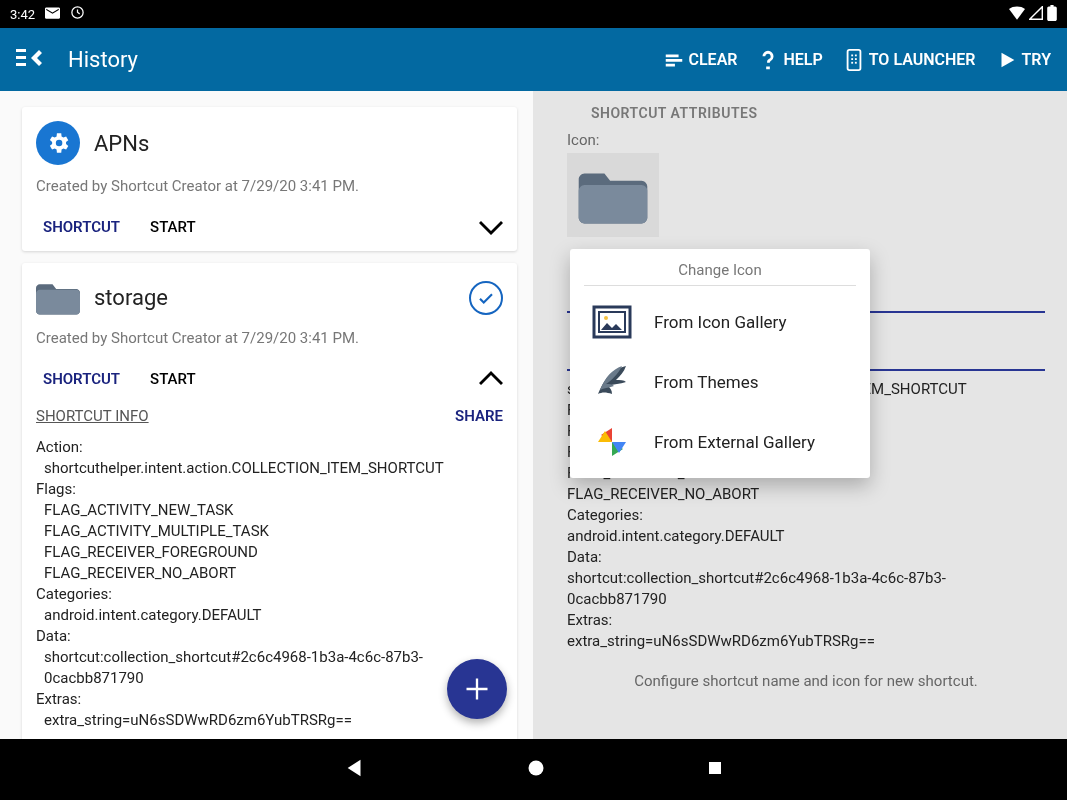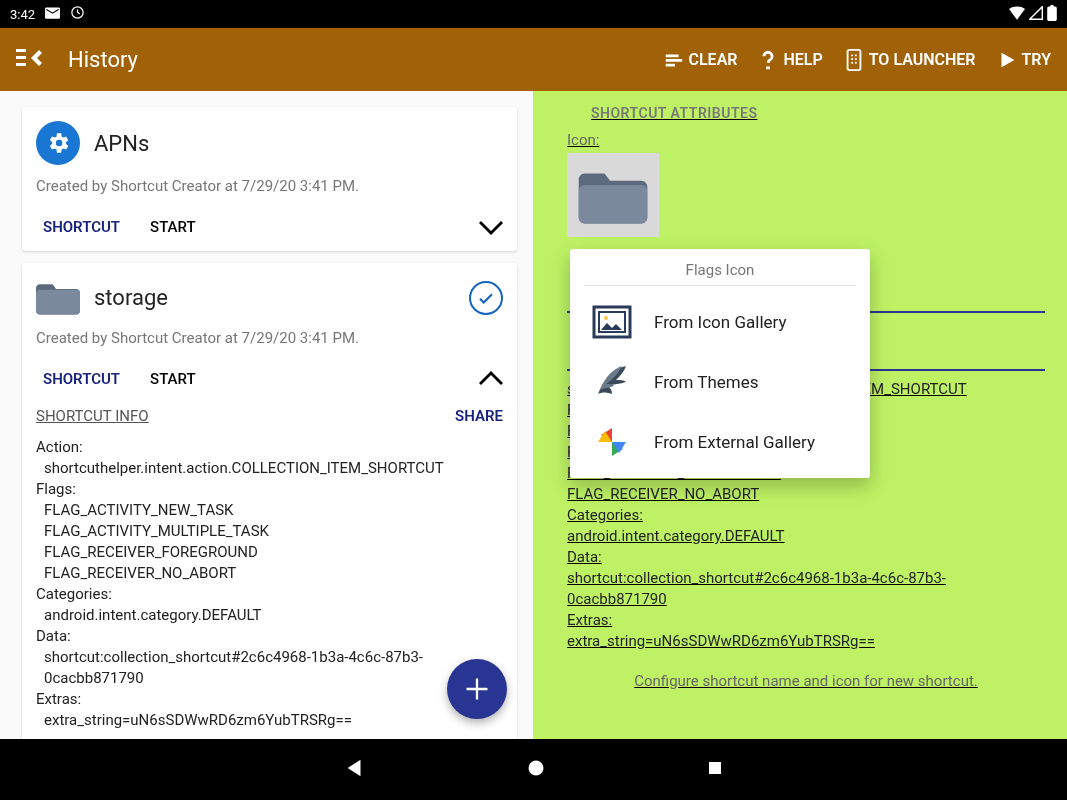--- a/index.html
+++ b/index.html
@@ -19,21 +19,21 @@
   align-items: center;
   padding: 0 10px;
   font-size: 13px;
 }
 .status-left { display: flex; align-items: center; gap: 10px; }
 .status-right { margin-left: auto; display: flex; align-items: center; gap: 4px; }
 .status-icon { font-size: 14px; }
 
 .app-bar {
   height: 63px;
-  background: #a16207;
+  background: #0369a1;
   color: #fff;
   display: flex;
   align-items: center;
   padding: 0 16px;
 }
 .app-bar .title { font-size: 22px; margin-left: 24px; font-weight: 400; }
 .app-bar-actions { margin-left: auto; display: flex; align-items: center; gap: 20px; }
 .action-btn {
   display: flex; align-items: center; gap: 4px;
   color: #fff; font-size: 16px; font-weight: 600; cursor: pointer;
@@ -97,24 +97,23 @@
   position: absolute; right: 26px; bottom: 20px;
   width: 60px; height: 60px; border-radius: 50%;
   background: #283593; display: flex; align-items: center; justify-content: center;
   box-shadow: 0 4px 8px rgba(0,0,0,0.3);
 }
 .fab svg { width: 28px; height: 28px; fill: #fff; }
 
 .right-panel {
   flex: 1;
   padding: 14px 22px 0 34px;
-  background: #bef264;
+  background: #e5e5e5;
   position: relative;
   overflow: hidden;
-  text-decoration: underline;
 }
 .attr-title { color: #777; font-weight: 600; font-size: 14px; letter-spacing: 0.5px; margin-left: 24px; }
 .icon-row { margin-top: 10px; }
 .icon-label { color: #666; font-size: 15px; }
 .icon-box {
   width: 92px; height: 84px; background: #d9d9d9; display: flex; align-items: center; justify-content: center;
   margin-top: 4px; float: left;
 }
 .icon-hint { color: #666; font-size: 15px; margin-left: 104px; padding-top: 28px; }
 .clearfix::after { content:""; display:block; clear:both; }
@@ -325,21 +324,21 @@
       <div class="k">Data:</div>
       <div class="v">shortcut:collection_shortcut#2c6c4968-1b3a-4c6c-87b3-0cacbb871790</div>
       <div class="k">Extras:</div>
       <div class="v">extra_string=uN6sSDWwRD6zm6YubTRSRg==</div>
     </div>
     <div class="footer-hint">Configure shortcut name and icon for new shortcut.</div>
   </div>
 </div>
 
 <div class="popup">
-  <div class="popup-title">Flags Icon</div>
+  <div class="popup-title">Change Icon</div>
   <hr class="popup-hr">
   <div class="popup-item">
     <span class="popup-icon">
       <svg width="40" height="34" viewBox="0 0 40 34">
           <rect x="2" y="2" width="36" height="30" fill="none" stroke="#2a3a5a" stroke-width="3"></rect>
           <rect x="7" y="7" width="26" height="20" fill="none" stroke="#2a3a5a" stroke-width="2"></rect>
           <circle cx="14" cy="13" r="2" fill="#f5c242"></circle>
           <path fill="#2a3a5a" d="M9 25l6-7 5 5 4-4 6 6z"></path>
         </svg>
     </span>

